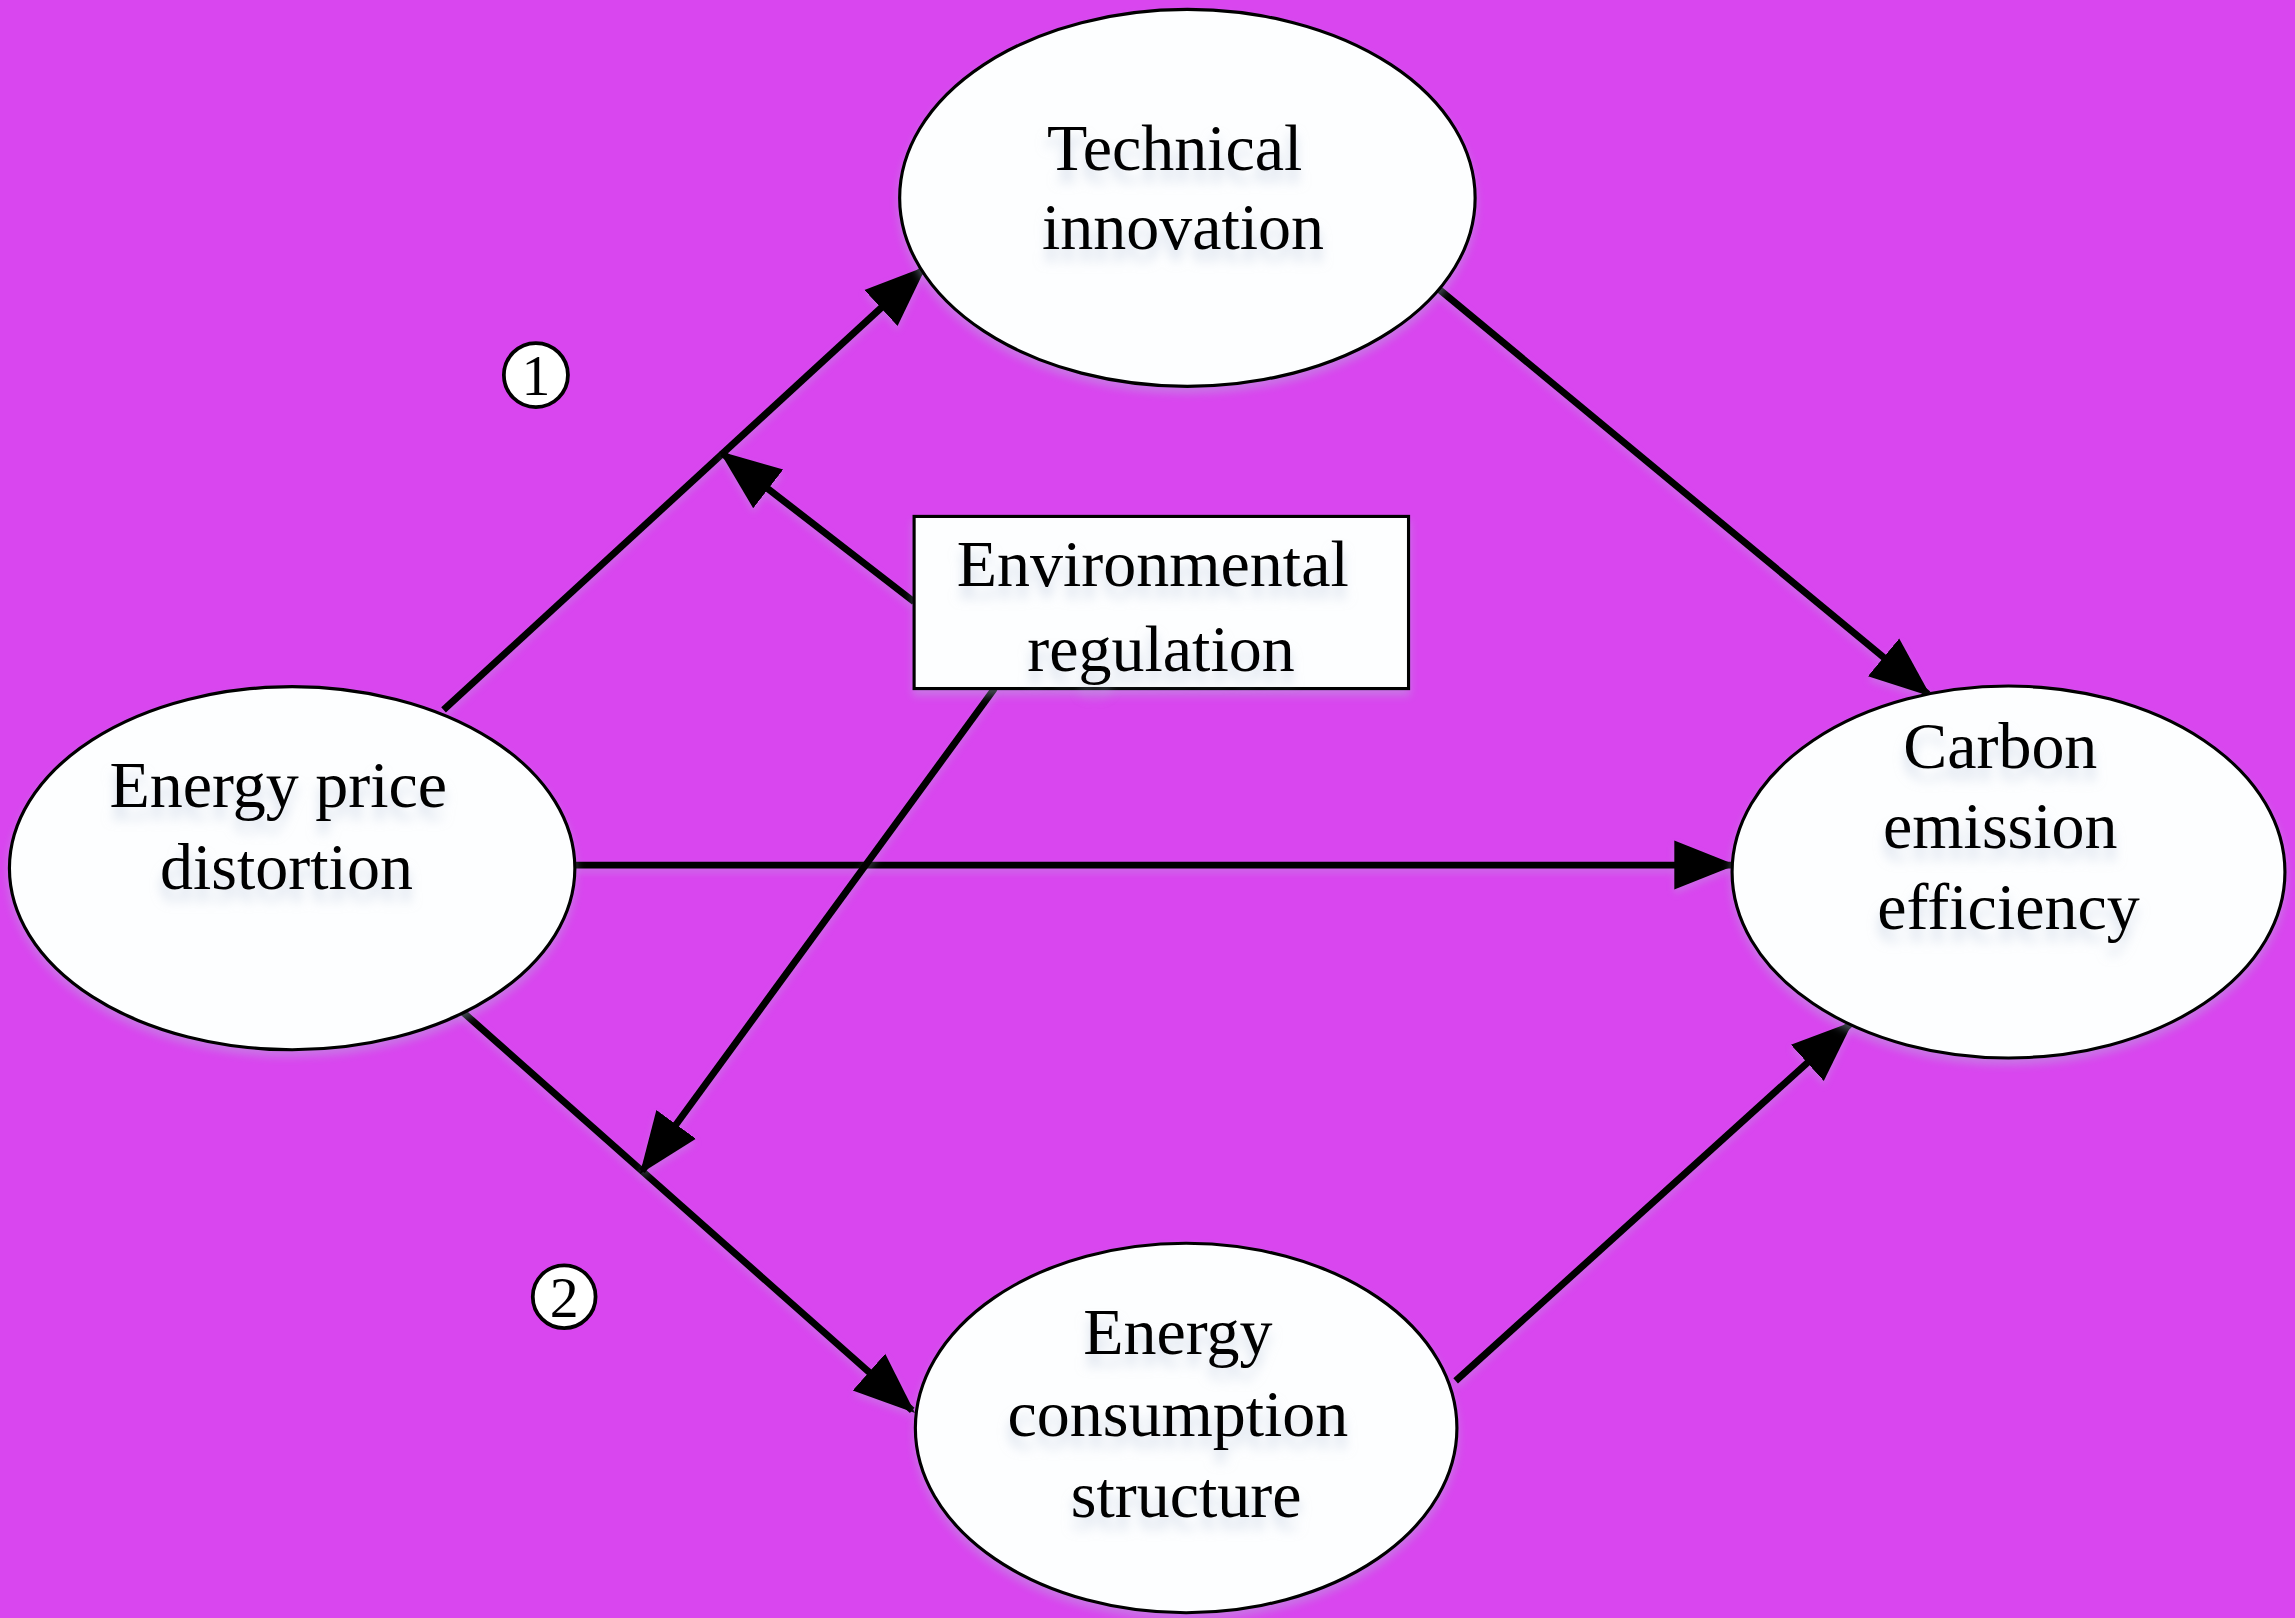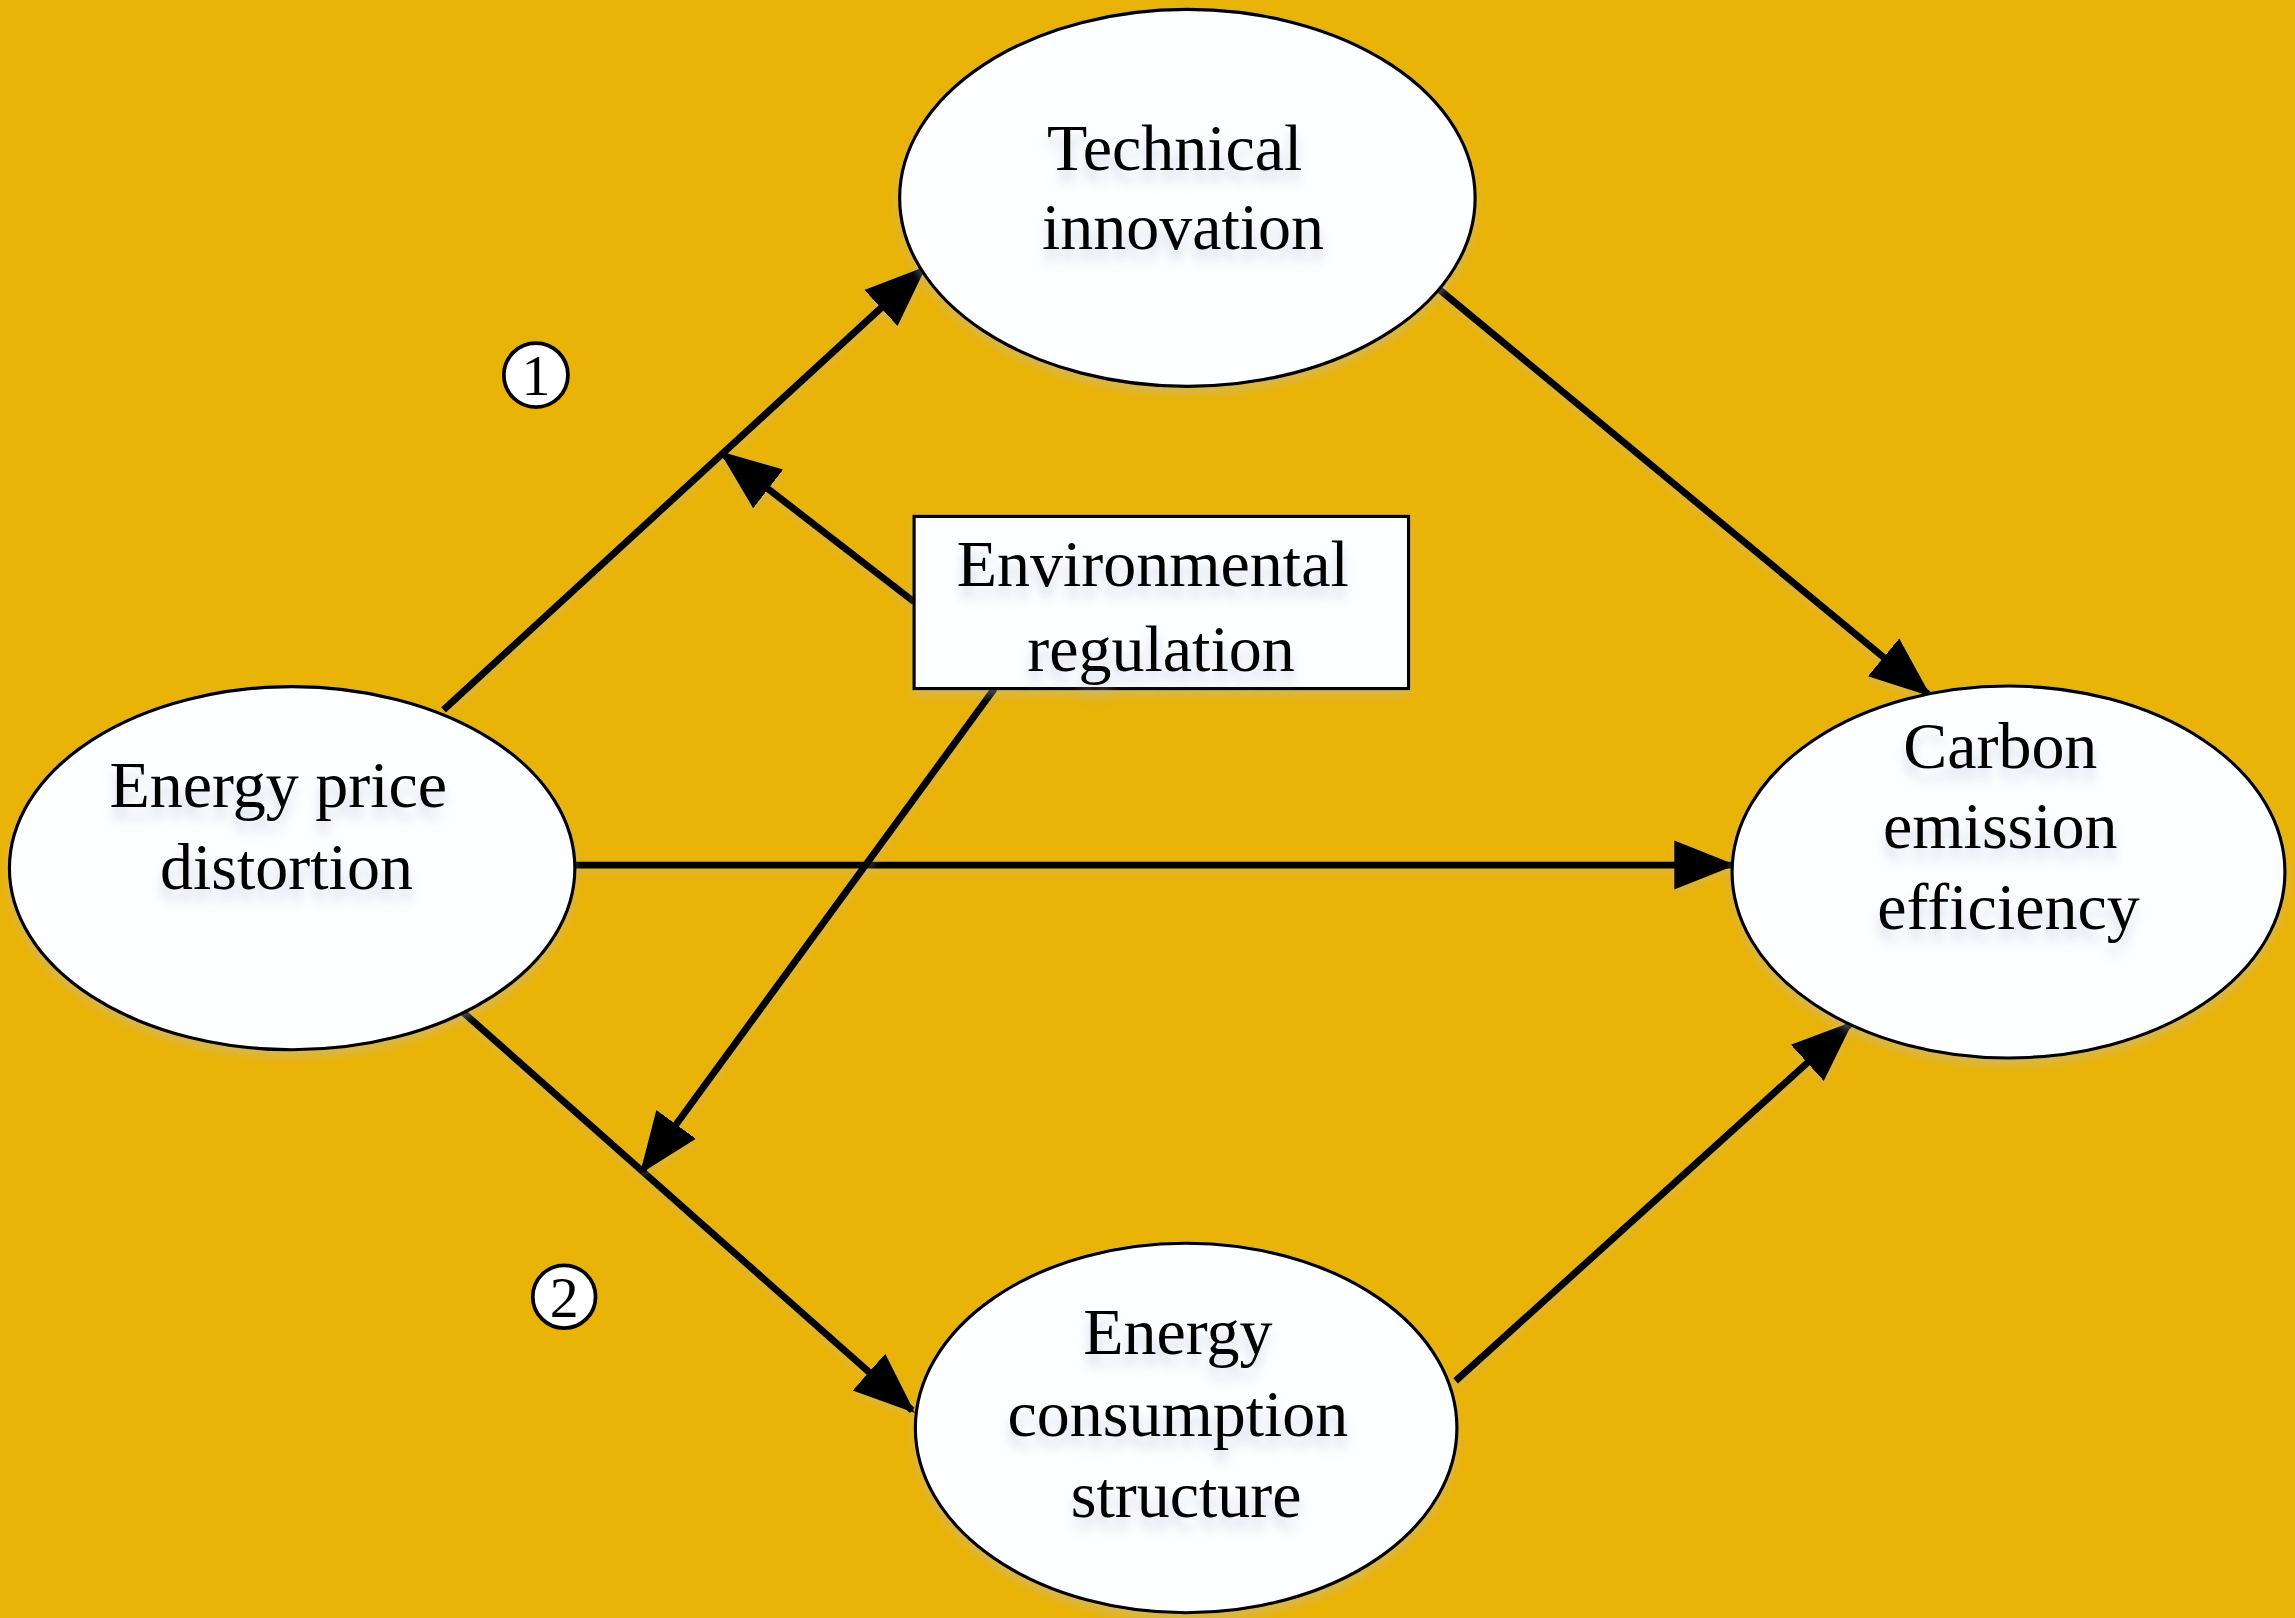--- a/index.html
+++ b/index.html
@@ -3,21 +3,21 @@
 <meta charset="utf-8">
 <title>Diagram</title>
 <style>
   html, body {
     margin: 0;
     padding: 0;
     background: #ffffff;
   }
   .diagram-wrap {
     width: 100vw;
-    background: #eab308;
+    background: #d946ef;
   }
   svg {
     display: block;
     width: 100%;
     height: auto;
   }
   .shape {
     fill: #fdfeff;
     stroke: #000000;
     stroke-width: 5;

